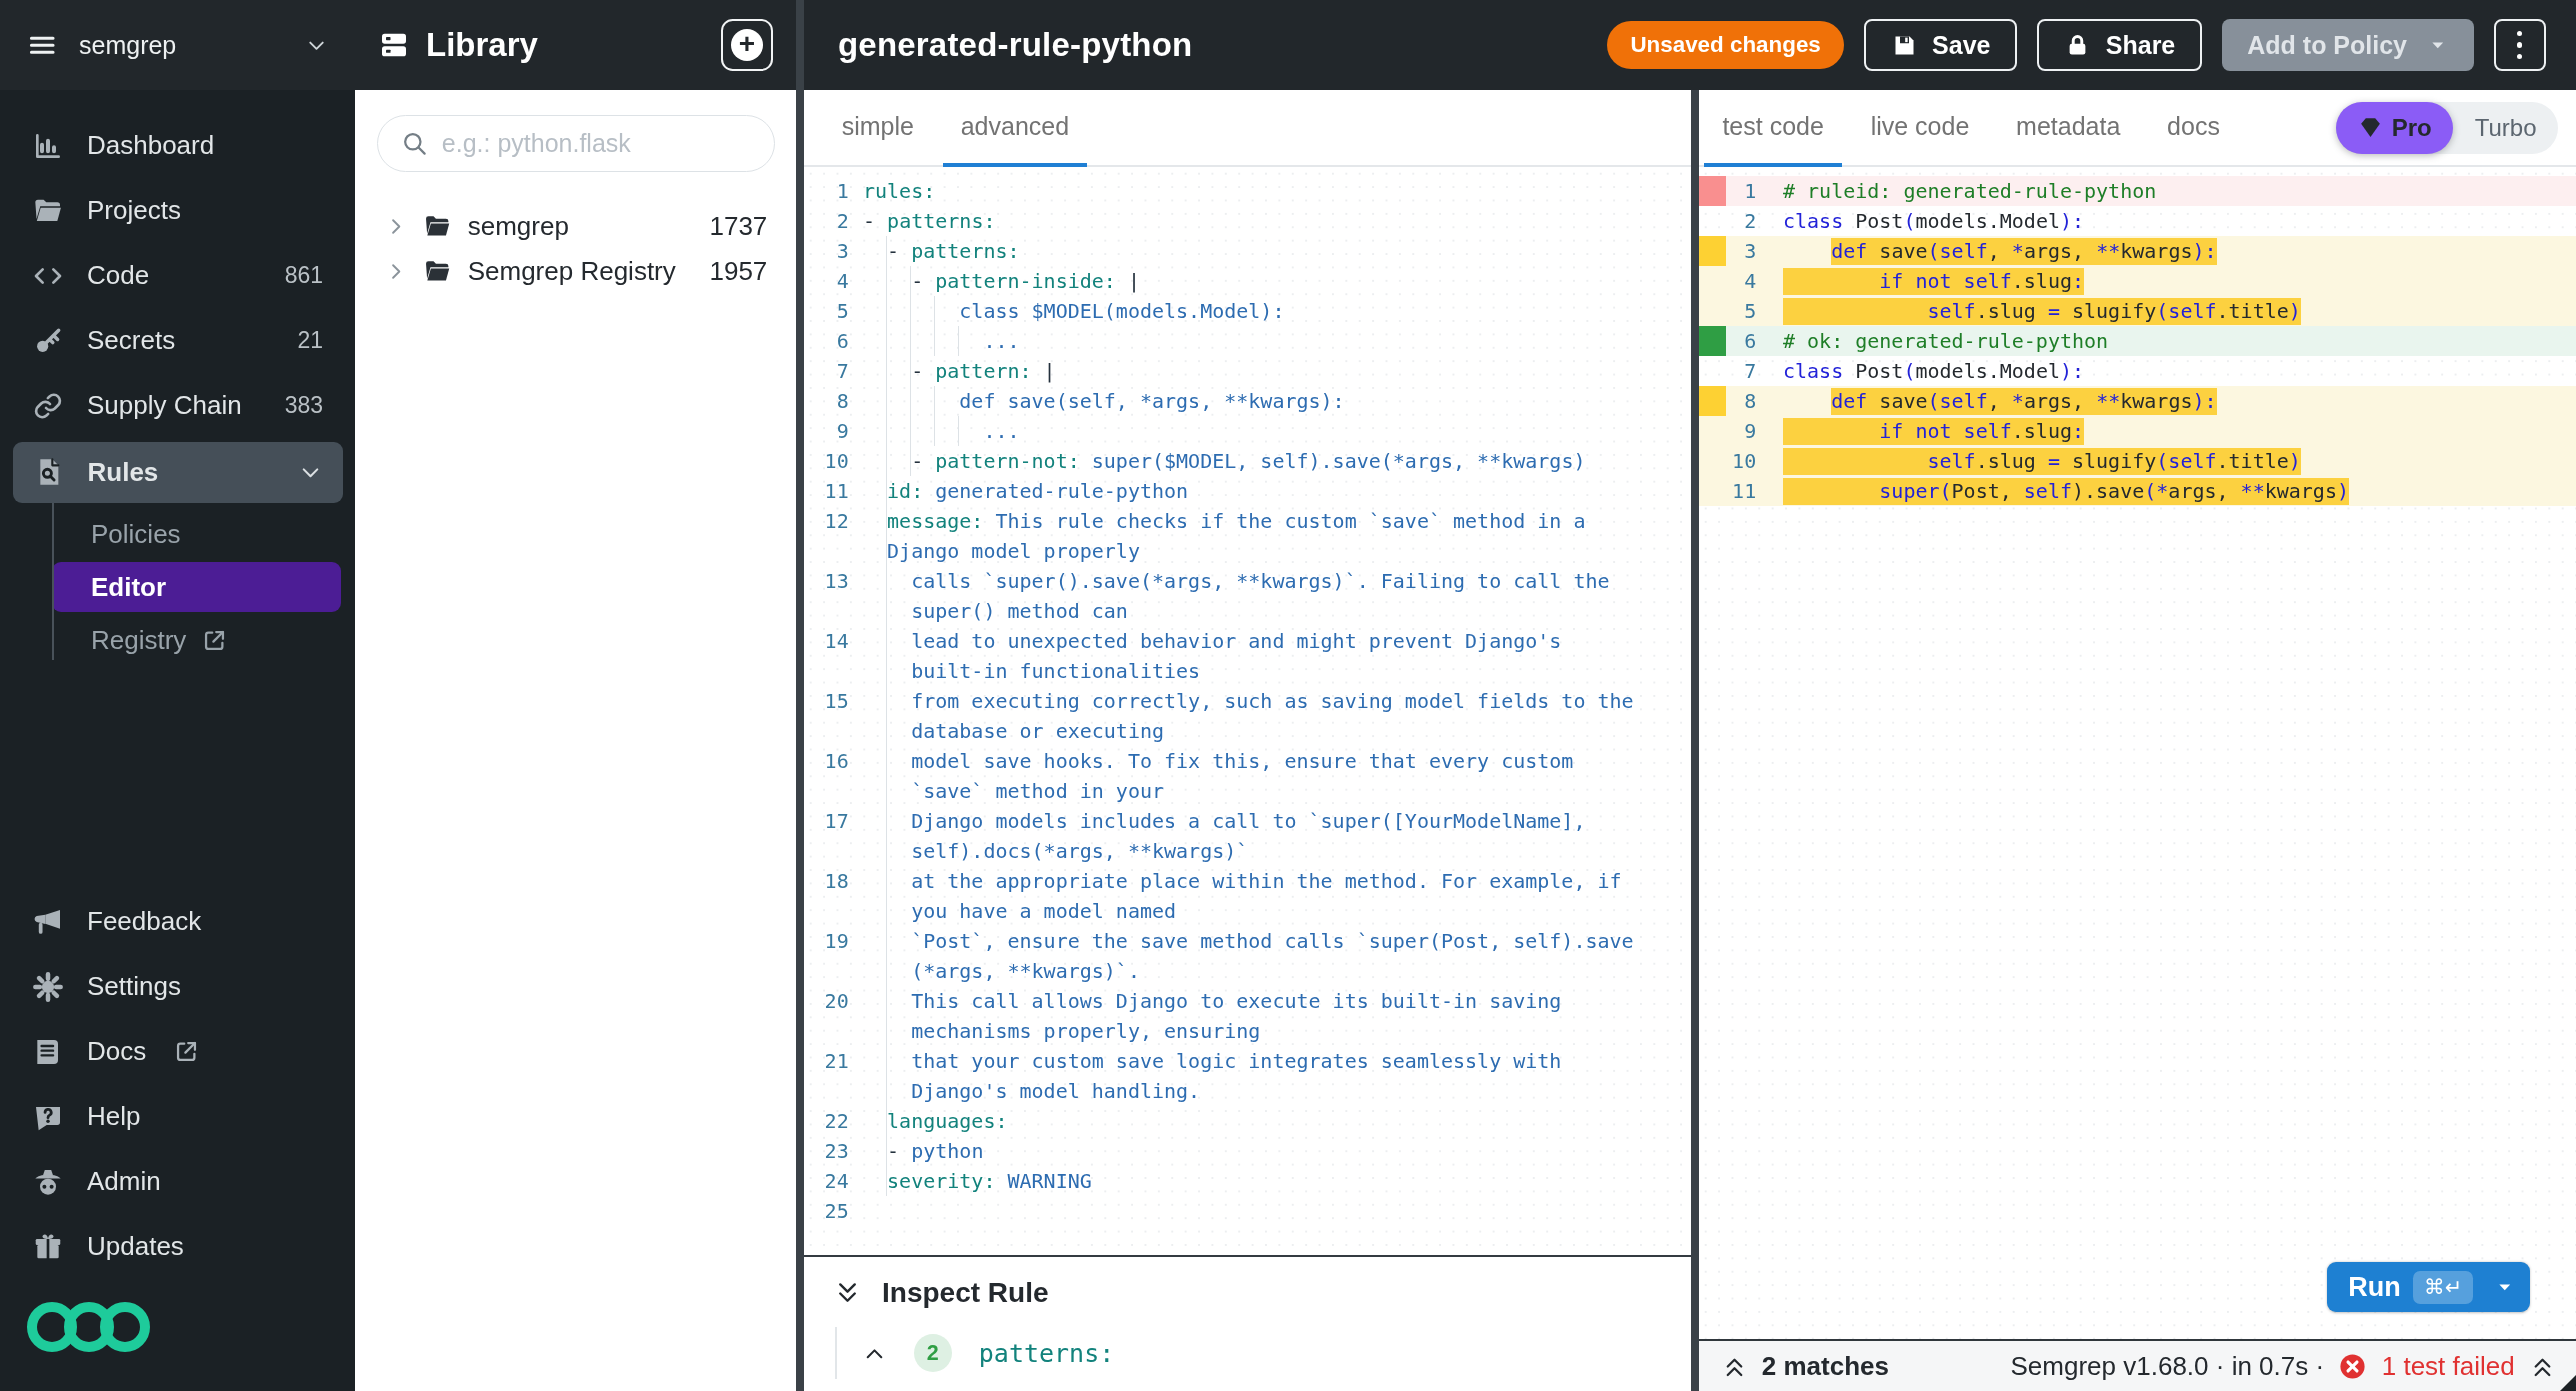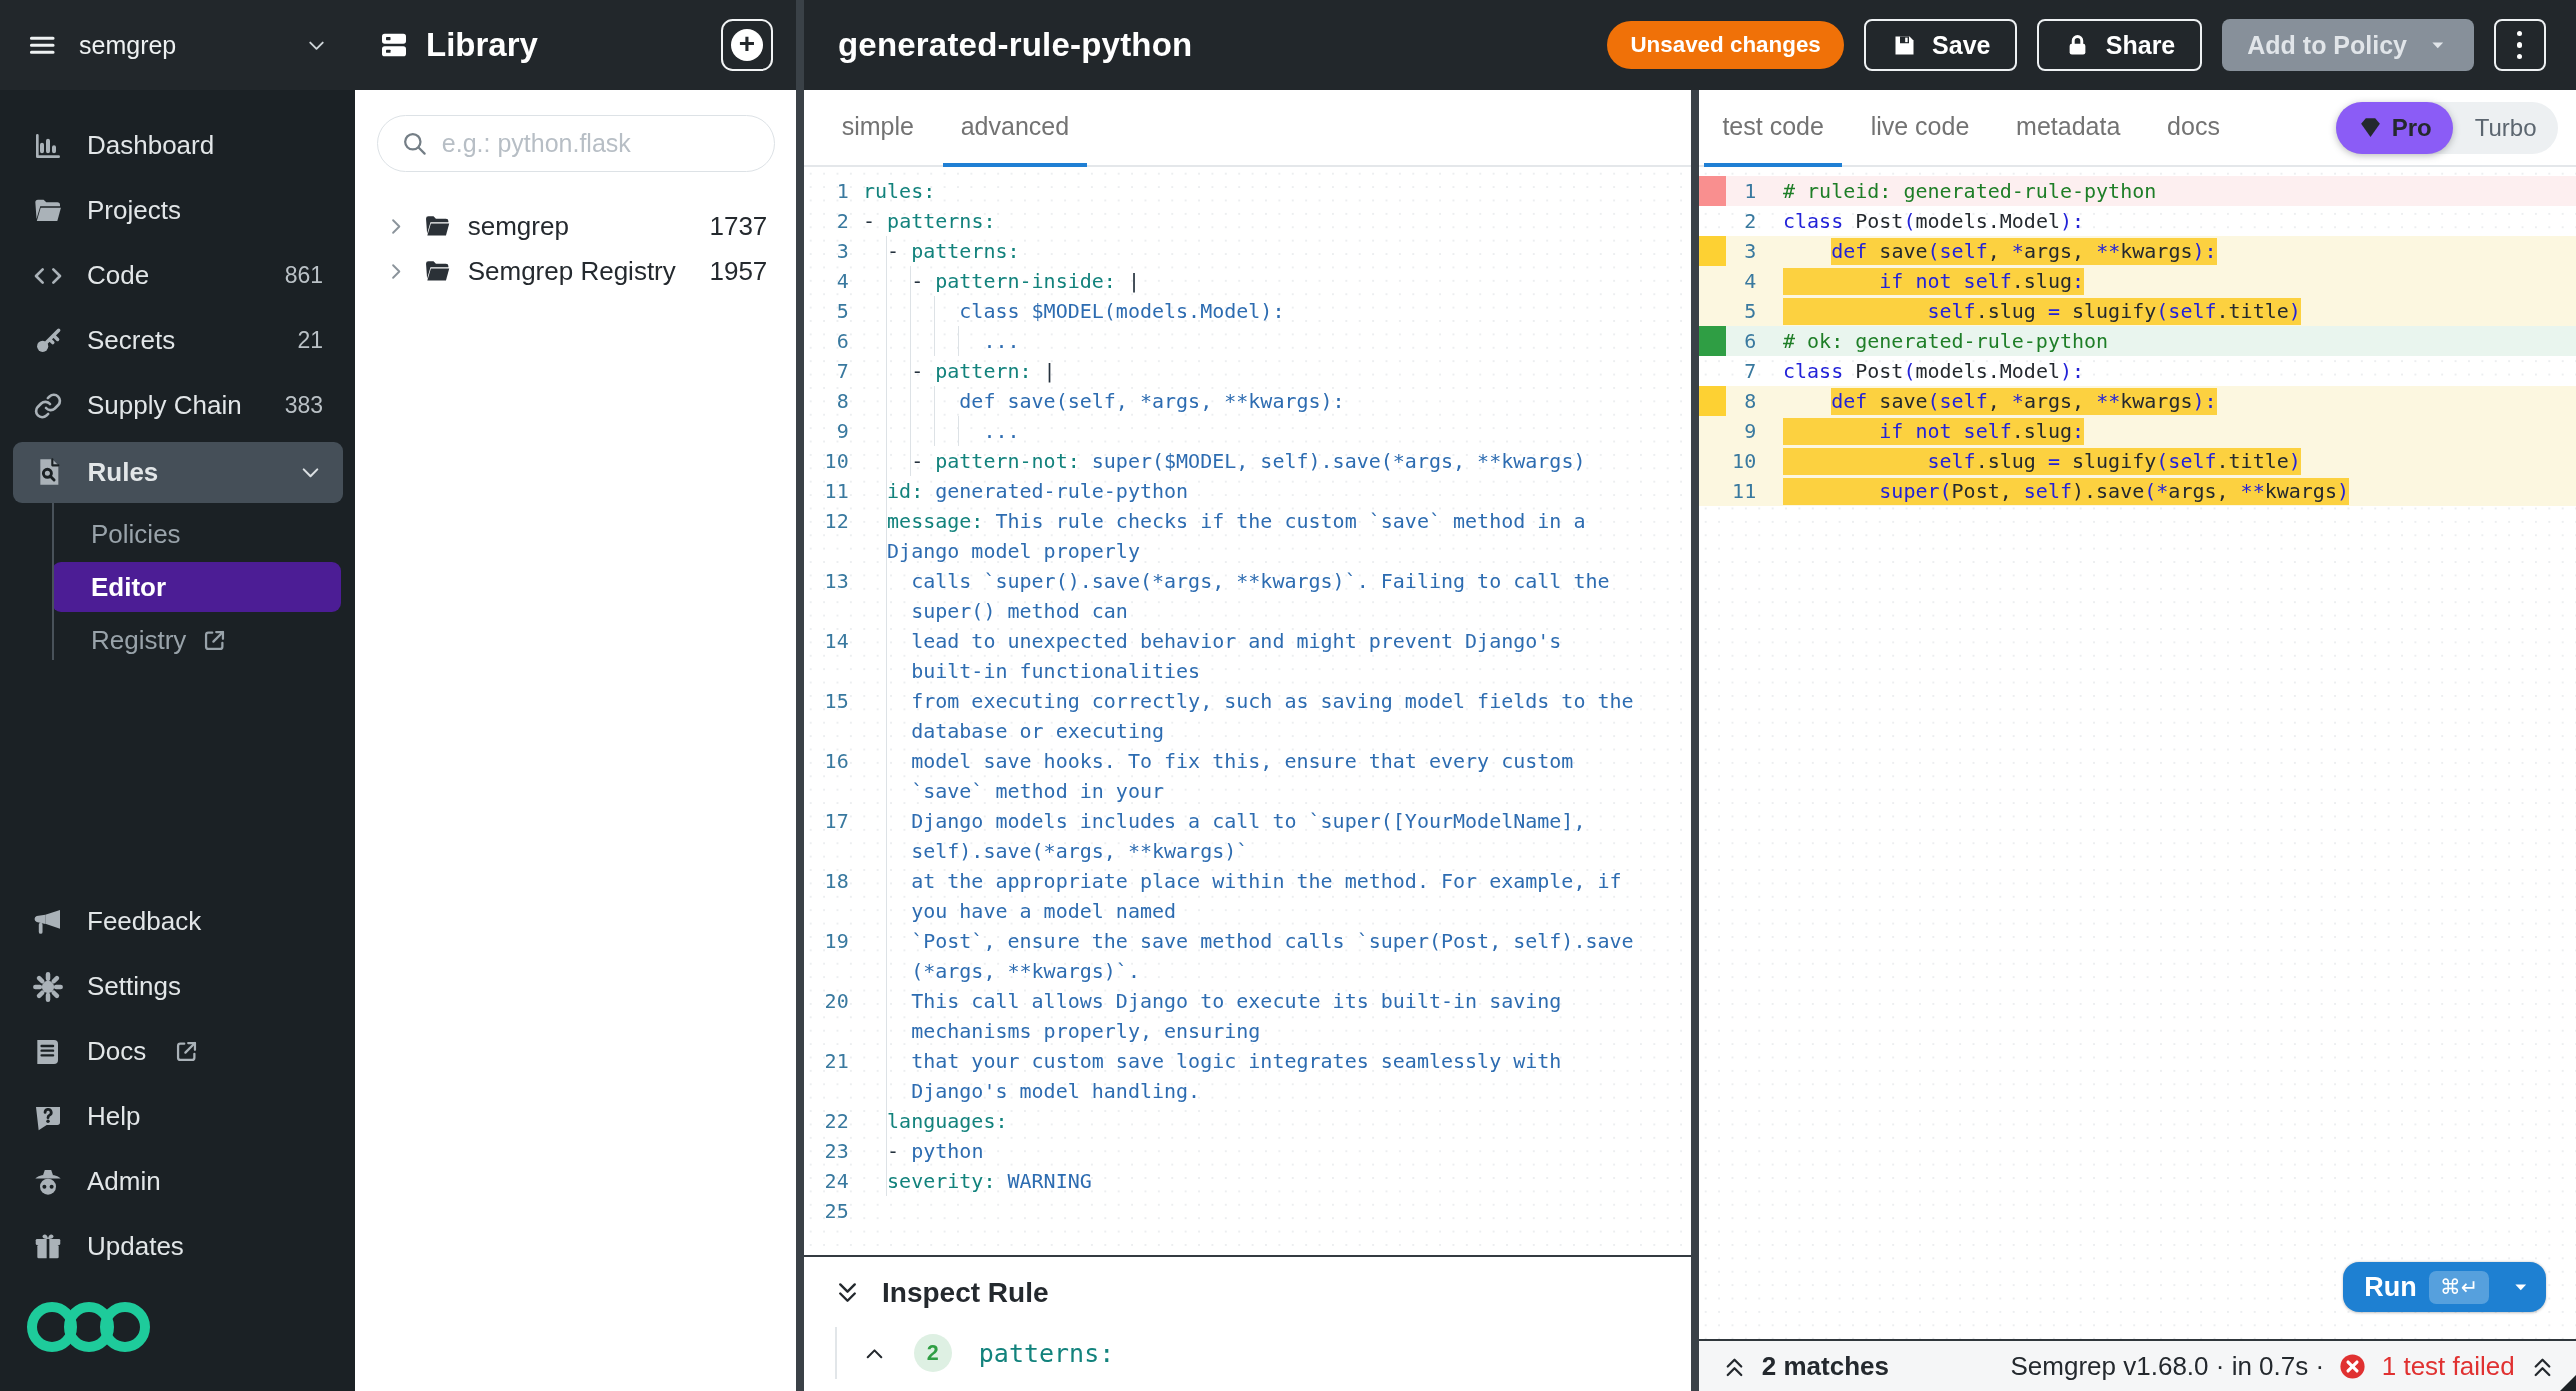--- a/index.html
+++ b/index.html
@@ -95,21 +95,21 @@
   .tgl-seg{height:52px;border-radius:895px;display:flex;align-items:center;gap:9px;padding:0 21.5px;font-size:24px;cursor:pointer}
   .tgl-seg.act{background:#8b5cf6;box-shadow:0 1.8px 7.2px rgba(60,64,67,.35);font-weight:700;color:#24292e}
   .tgl-seg.act .gic{width:25px;height:25px;color:#24292e}
   .tgl-seg.off{color:#5c6670;padding:0 21.5px}
   .mark{width:27px;height:100%;flex-shrink:0}
   .mark.red{background:#f98f8f}.mark.yellow{background:#fdd133}.mark.green{background:#2f9e44}
   .rgut{width:41px;padding-right:10.8px}
   .rcode{margin-left:16px}
   .bg-r{background:#fdeff0}.bg-y{background:#fcf7e0}.bg-g{background:#e9f5ee}
 
-  .runbtn{position:absolute;right:30px;bottom:27px;height:50px;background:#1e80d2;border:none;border-radius:16px;display:flex;align-items:center;padding:0 14.3px 0 21.5px;gap:12.5px;color:#fff;cursor:pointer;font-family:inherit;box-shadow:0 0.9px 2.7px rgba(0,0,0,.25)}
+  .runbtn{position:absolute;right:46px;bottom:27px;height:50px;background:#1e80d2;border:none;border-radius:9px;display:flex;align-items:center;padding:0 14.3px 0 21.5px;gap:12.5px;color:#fff;cursor:pointer;font-family:inherit;box-shadow:0 0.9px 2.7px rgba(0,0,0,.25)}
   .run-label{font-size:27px;font-weight:700}
   .kbd{background:rgba(255,255,255,.25);border-radius:7.2px;padding:4.5px 10.8px;font-size:20.6px;font-family:"DejaVu Sans",sans-serif}
   .run-caret{width:21.5px;height:21.5px;color:#fff;margin-left:9px}
 
   .statusbar{height:52px;border-top:2.7px solid #30373c;background:#f5f6f7;display:flex;align-items:center;padding:0 20px 0 21.5px;gap:14.3px;flex-shrink:0;position:relative}
   .sb-ic{width:27px;height:27px;color:#24292e;cursor:pointer;flex-shrink:0}
   .sb-matches{font-size:26px;font-weight:700;color:#24292e;margin-right:auto}
   .sb-engine{font-size:26px;color:#24292e;white-space:nowrap}
   .fail-ic{width:29px;height:29px;flex-shrink:0}
   .sb-fail{font-size:26px;color:#e03131;white-space:nowrap}
@@ -487,21 +487,21 @@
             <div class="crow">
               <span class="gut"></span>
               <span class="ccode"><span class="iu g"></span><span class="iu"></span><span class="seg v">`save` method in your</span></span>
             </div>
             <div class="crow">
               <span class="gut">17</span>
               <span class="ccode"><span class="iu g"></span><span class="iu"></span><span class="seg v">Django models includes a call to `super([YourModelName],</span></span>
             </div>
             <div class="crow">
               <span class="gut"></span>
-              <span class="ccode"><span class="iu g"></span><span class="iu"></span><span class="seg v">self).save(*args, **kwargs)`</span></span>
+              <span class="ccode"><span class="iu g"></span><span class="iu"></span><span class="seg v">self).docs(*args, **kwargs)`</span></span>
             </div>
             <div class="crow">
               <span class="gut">18</span>
               <span class="ccode"><span class="iu g"></span><span class="iu"></span><span class="seg v">at the appropriate place within the method. For example, if</span></span>
             </div>
             <div class="crow">
               <span class="gut"></span>
               <span class="ccode"><span class="iu g"></span><span class="iu"></span><span class="seg v">you have a model named</span></span>
             </div>
             <div class="crow">

